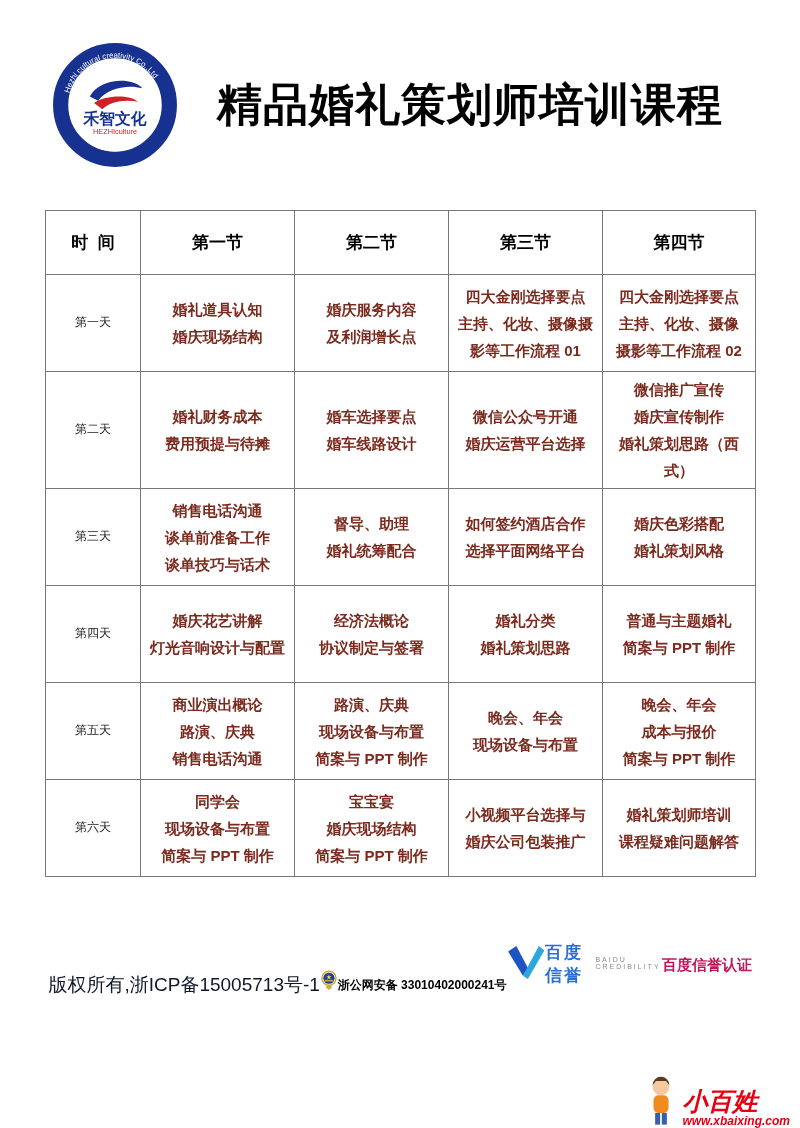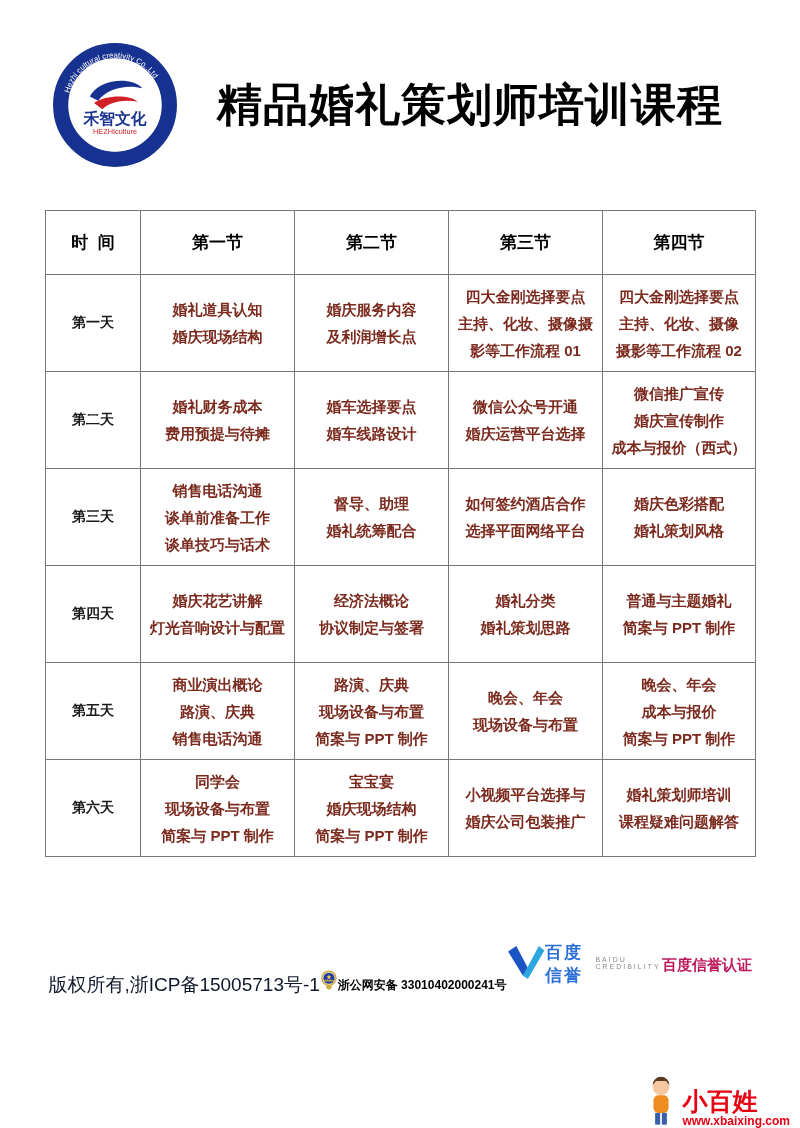--- a/index.html
+++ b/index.html
@@ -26,39 +26,39 @@
     border-collapse:collapse;table-layout:fixed;border-radius:28px;
   }
   .course-table th,.course-table td{
     border:1px solid #777;text-align:center;vertical-align:middle;padding:4px;
   }
   .course-table th{height:64px;font-size:17px;font-weight:bold;color:#000;white-space:pre;}
   .course-table td{
     height:97px;font-size:15px;font-weight:600;color:var(--cell-text);
     line-height:1.8;white-space:pre-line;
   }
-  .course-table td.day{font-size:14px;color:#1a1a1a;font-weight:700;white-space:normal;}
+  .course-table td.day{font-size:12px;color:#1a1a1a;font-weight:400;white-space:normal;}
   
   .footer{
     position:absolute;left:0;right:0;top:928px;display:flex;
     justify-content:space-between;align-items:flex-start;padding:0 48px;
   }
   .footer-block{display:flex;flex-direction:row;align-items:center;min-width:160px;}
   .footer-logo-small{width:88px;height:88px;}
   .police-badge{width:78px;height:88px;}
   .baidu-v{width:58px;height:52px;}
   .footer-caption{font-size:19px;color:#0f172a;margin-top:10px;white-space:nowrap;}
   .footer-caption.bold{font-size:12px;font-weight:bold;color:#000;}
   .footer-caption.semi{font-size:15px;font-weight:bold;color:#be185d;margin-top:6px;}
   .baidu-name{font-size:17px;font-weight:bold;color:#2a6fd6;margin-top:3px;letter-spacing:2px;}
   .baidu-sub{font-size:7px;color:#8a8a8a;letter-spacing:2px;margin-top:1px;}
   
   .watermark{position:absolute;right:10px;bottom:8px;display:flex;align-items:flex-end;gap:4px;}
   .person-icon{width:34px;height:52px;}
-  .watermark-text{display:flex;flex-direction:column;align-items:flex-start;color:var(--watermark-red);}
+  .watermark-text{display:flex;flex-direction:column;align-items:flex-start;color:var(--watermark-red);font-style:italic;}
   .watermark-name{font-size:25px;font-weight:bold;line-height:1.05;}
   .watermark-url{font-size:12px;font-weight:bold;}
 </style>
 </head>
 <body>
 
 <div class="page">
 
   <svg width="0" height="0" style="position:absolute" aria-hidden="true">
     <defs>
@@ -150,21 +150,21 @@
         <tr>
           <td class="day">第二天</td>
           <td>婚礼财务成本
 费用预提与待摊</td>
           <td>婚车选择要点
 婚车线路设计</td>
           <td>微信公众号开通
 婚庆运营平台选择</td>
           <td>微信推广宣传
 婚庆宣传制作
-成本与报价（西式）</td>
+婚礼策划思路（西式）</td>
         </tr>
         <tr>
           <td class="day">第三天</td>
           <td>销售电话沟通
 谈单前准备工作
 谈单技巧与话术</td>
           <td>督导、助理
 婚礼统筹配合</td>
           <td>如何签约酒店合作
 选择平面网络平台</td>

